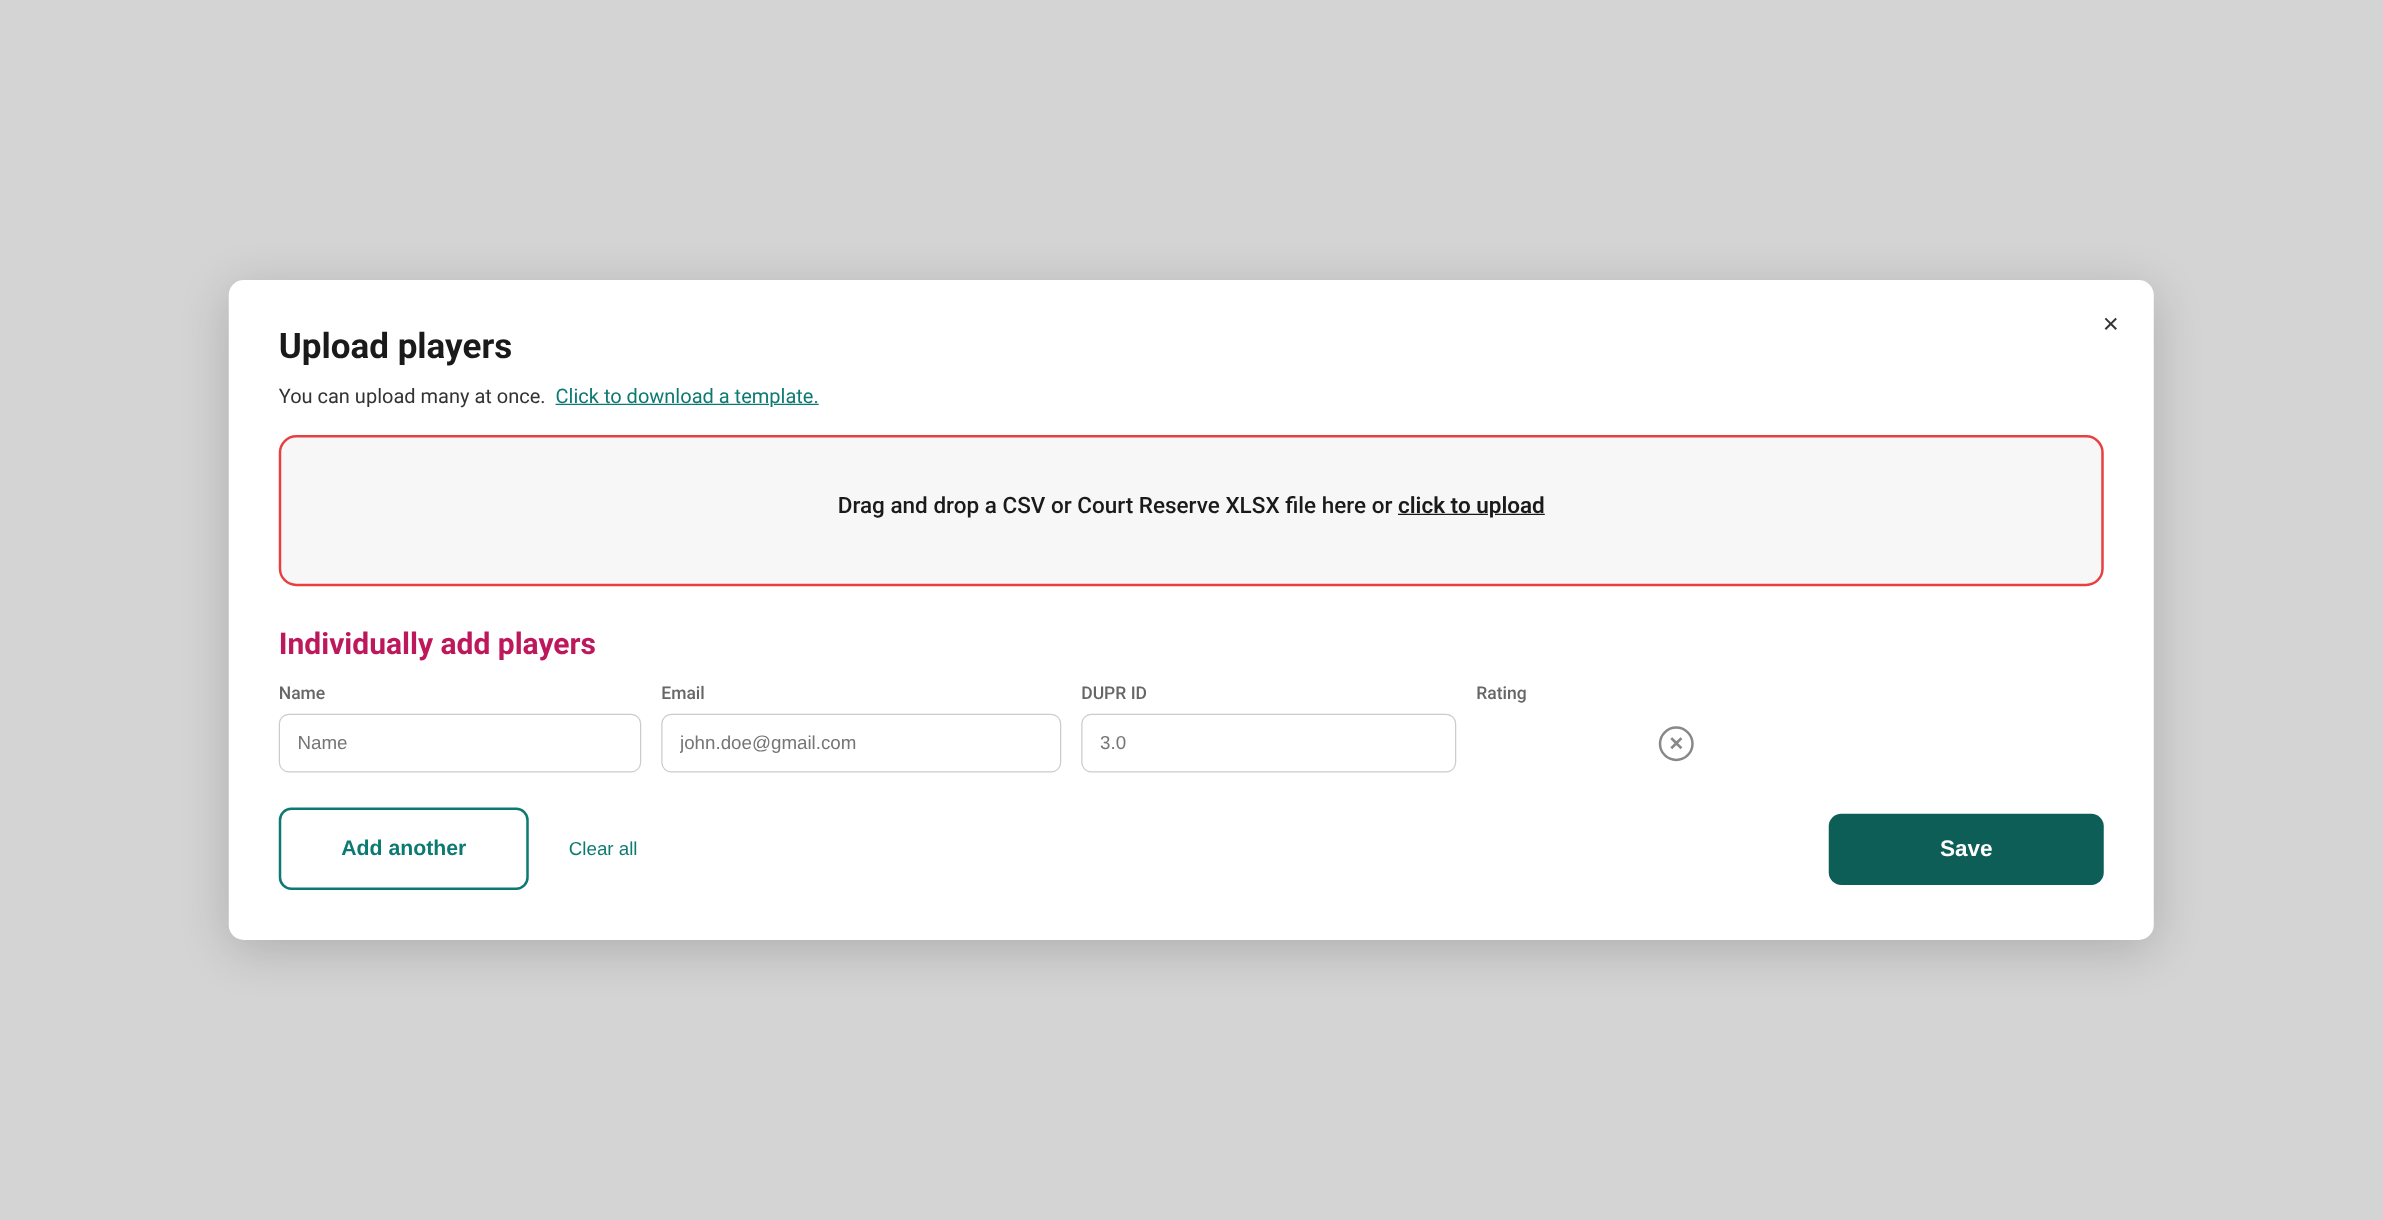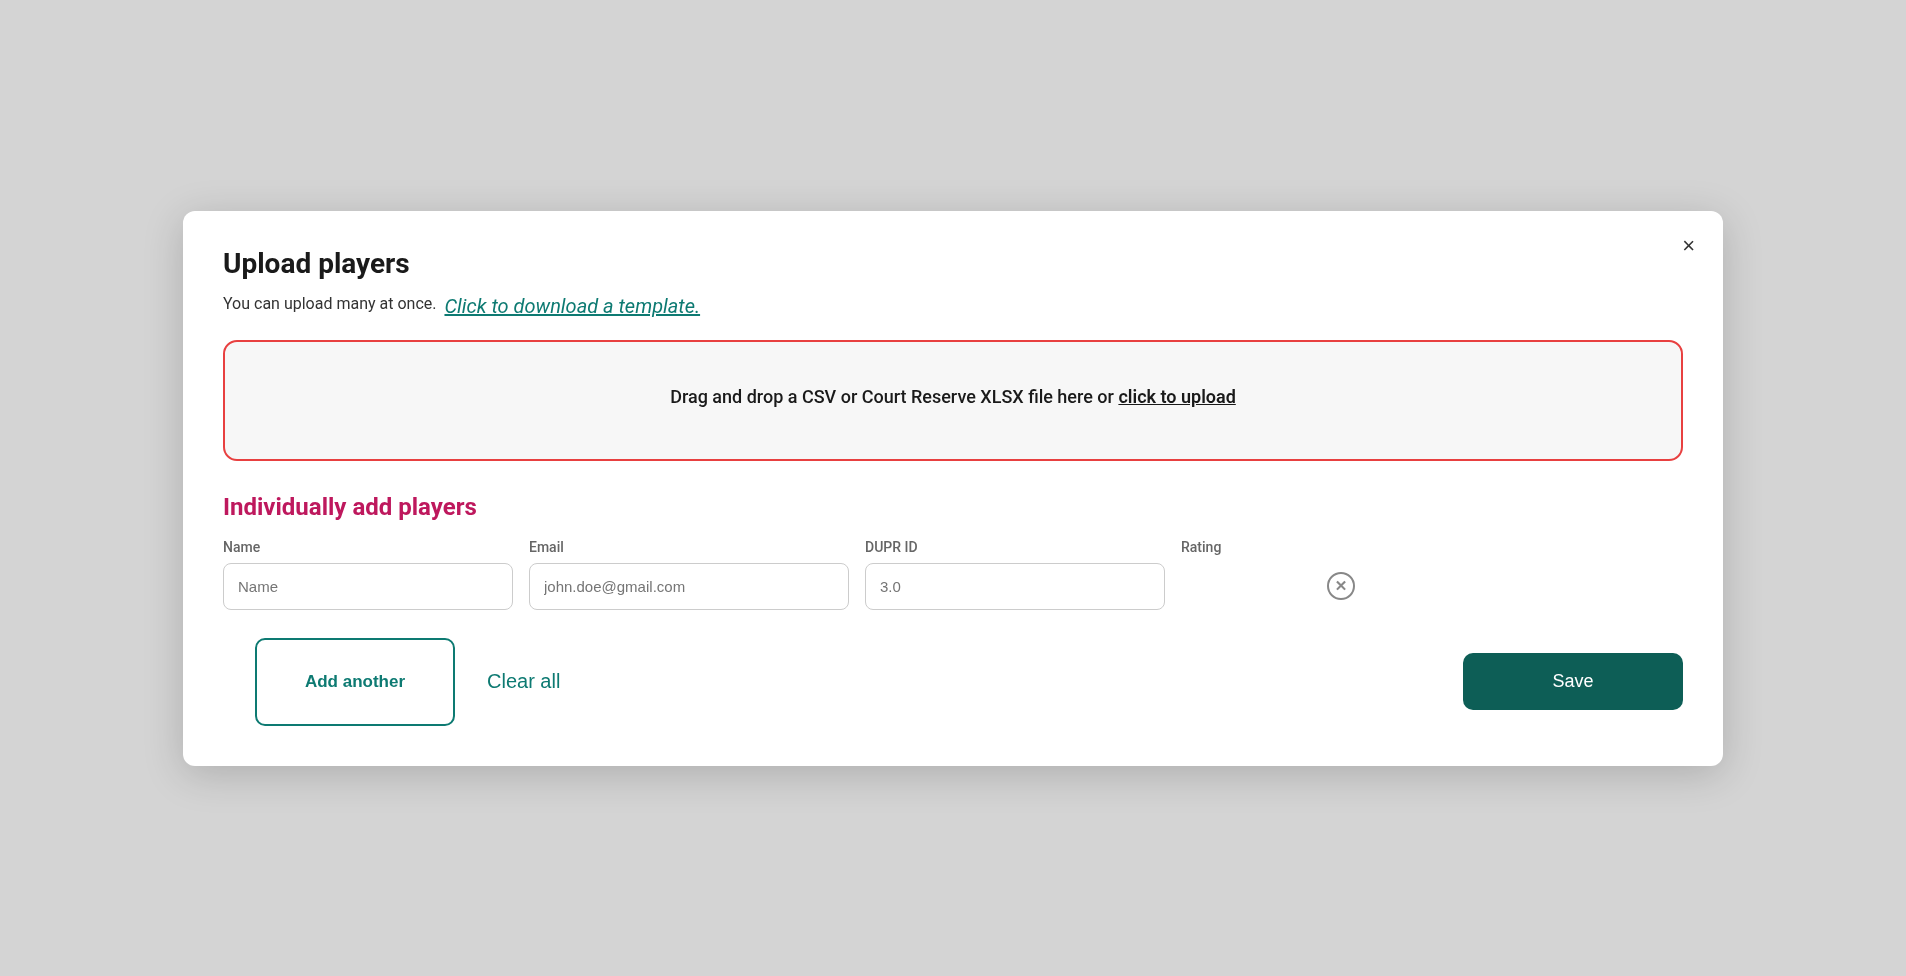--- a/index.html
+++ b/index.html
@@ -58,22 +58,21 @@
       gap: 8px;
       margin-bottom: 22px;
       font-size: 16px;
       color: #333;
     }
 
     .subtitle-link {
       color: #0d7a72;
       text-decoration: underline;
       cursor: pointer;
-      font-size: 20px;
-      font-style: italic;
+      font-size: 16px;
     }
 
     .dropzone {
       border: 2.5px solid #e84040;
       border-radius: 14px;
       background: #f7f7f7;
       padding: 44px 20px;
       text-align: center;
       margin-bottom: 32px;
       cursor: pointer;
@@ -151,45 +150,44 @@
       gap: 32px;
     }
 
     .add-another-btn {
       border: 2px solid #0d7a72;
       border-radius: 10px;
       background: #fff;
       color: #0d7a72;
       font-size: 17px;
       font-weight: 600;
-      padding: 32px 36px;
+      padding: 21px 36px;
       cursor: pointer;
       min-width: 200px;
-      margin-left: 32px;
     }
 
     .clear-all-btn {
       background: none;
       border: none;
       color: #0d7a72;
-      font-size: 20px;
+      font-size: 15px;
       font-weight: 500;
       cursor: pointer;
       padding: 4px 0;
       text-align: center;
     }
 
     .save-btn {
       margin-left: auto;
       background: #0d5e56;
       color: #fff;
       border: none;
       border-radius: 10px;
       font-size: 18px;
-      font-weight: 400;
+      font-weight: 700;
       padding: 18px 80px;
       cursor: pointer;
       min-width: 220px;
     }
 
     
     .circle-x {
       width: 28px;
       height: 28px;
       border: 2px solid #888;

